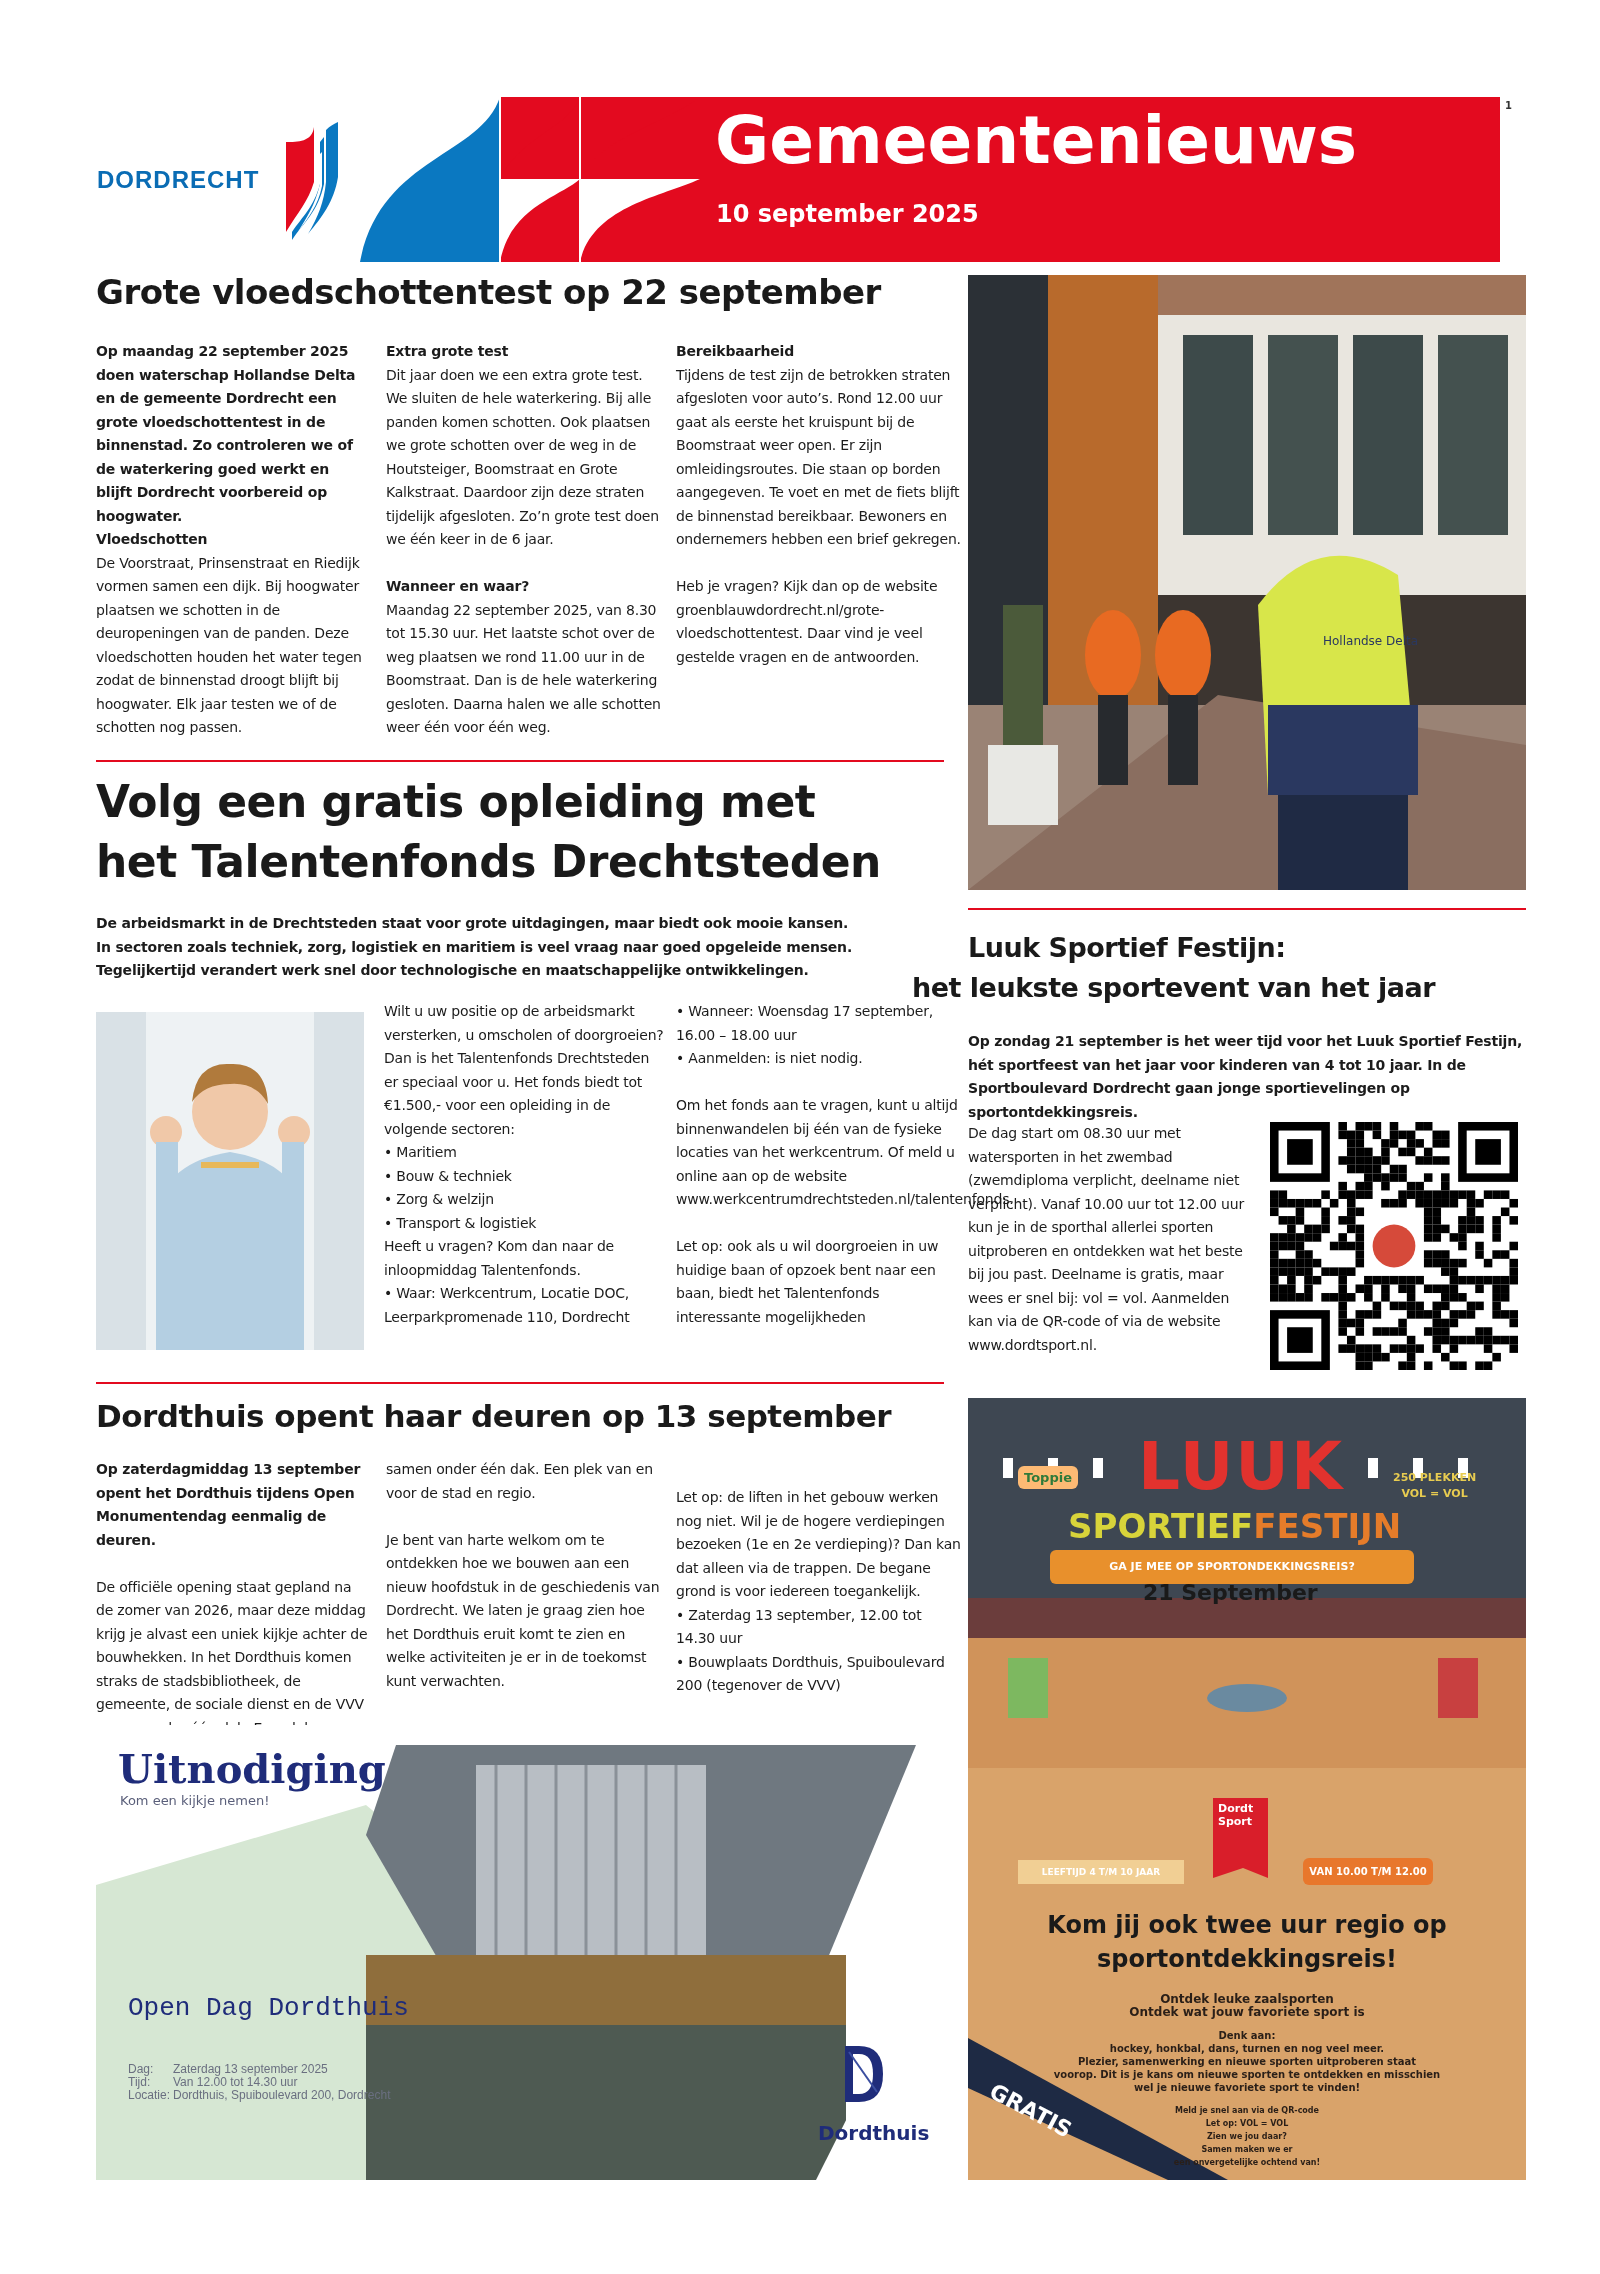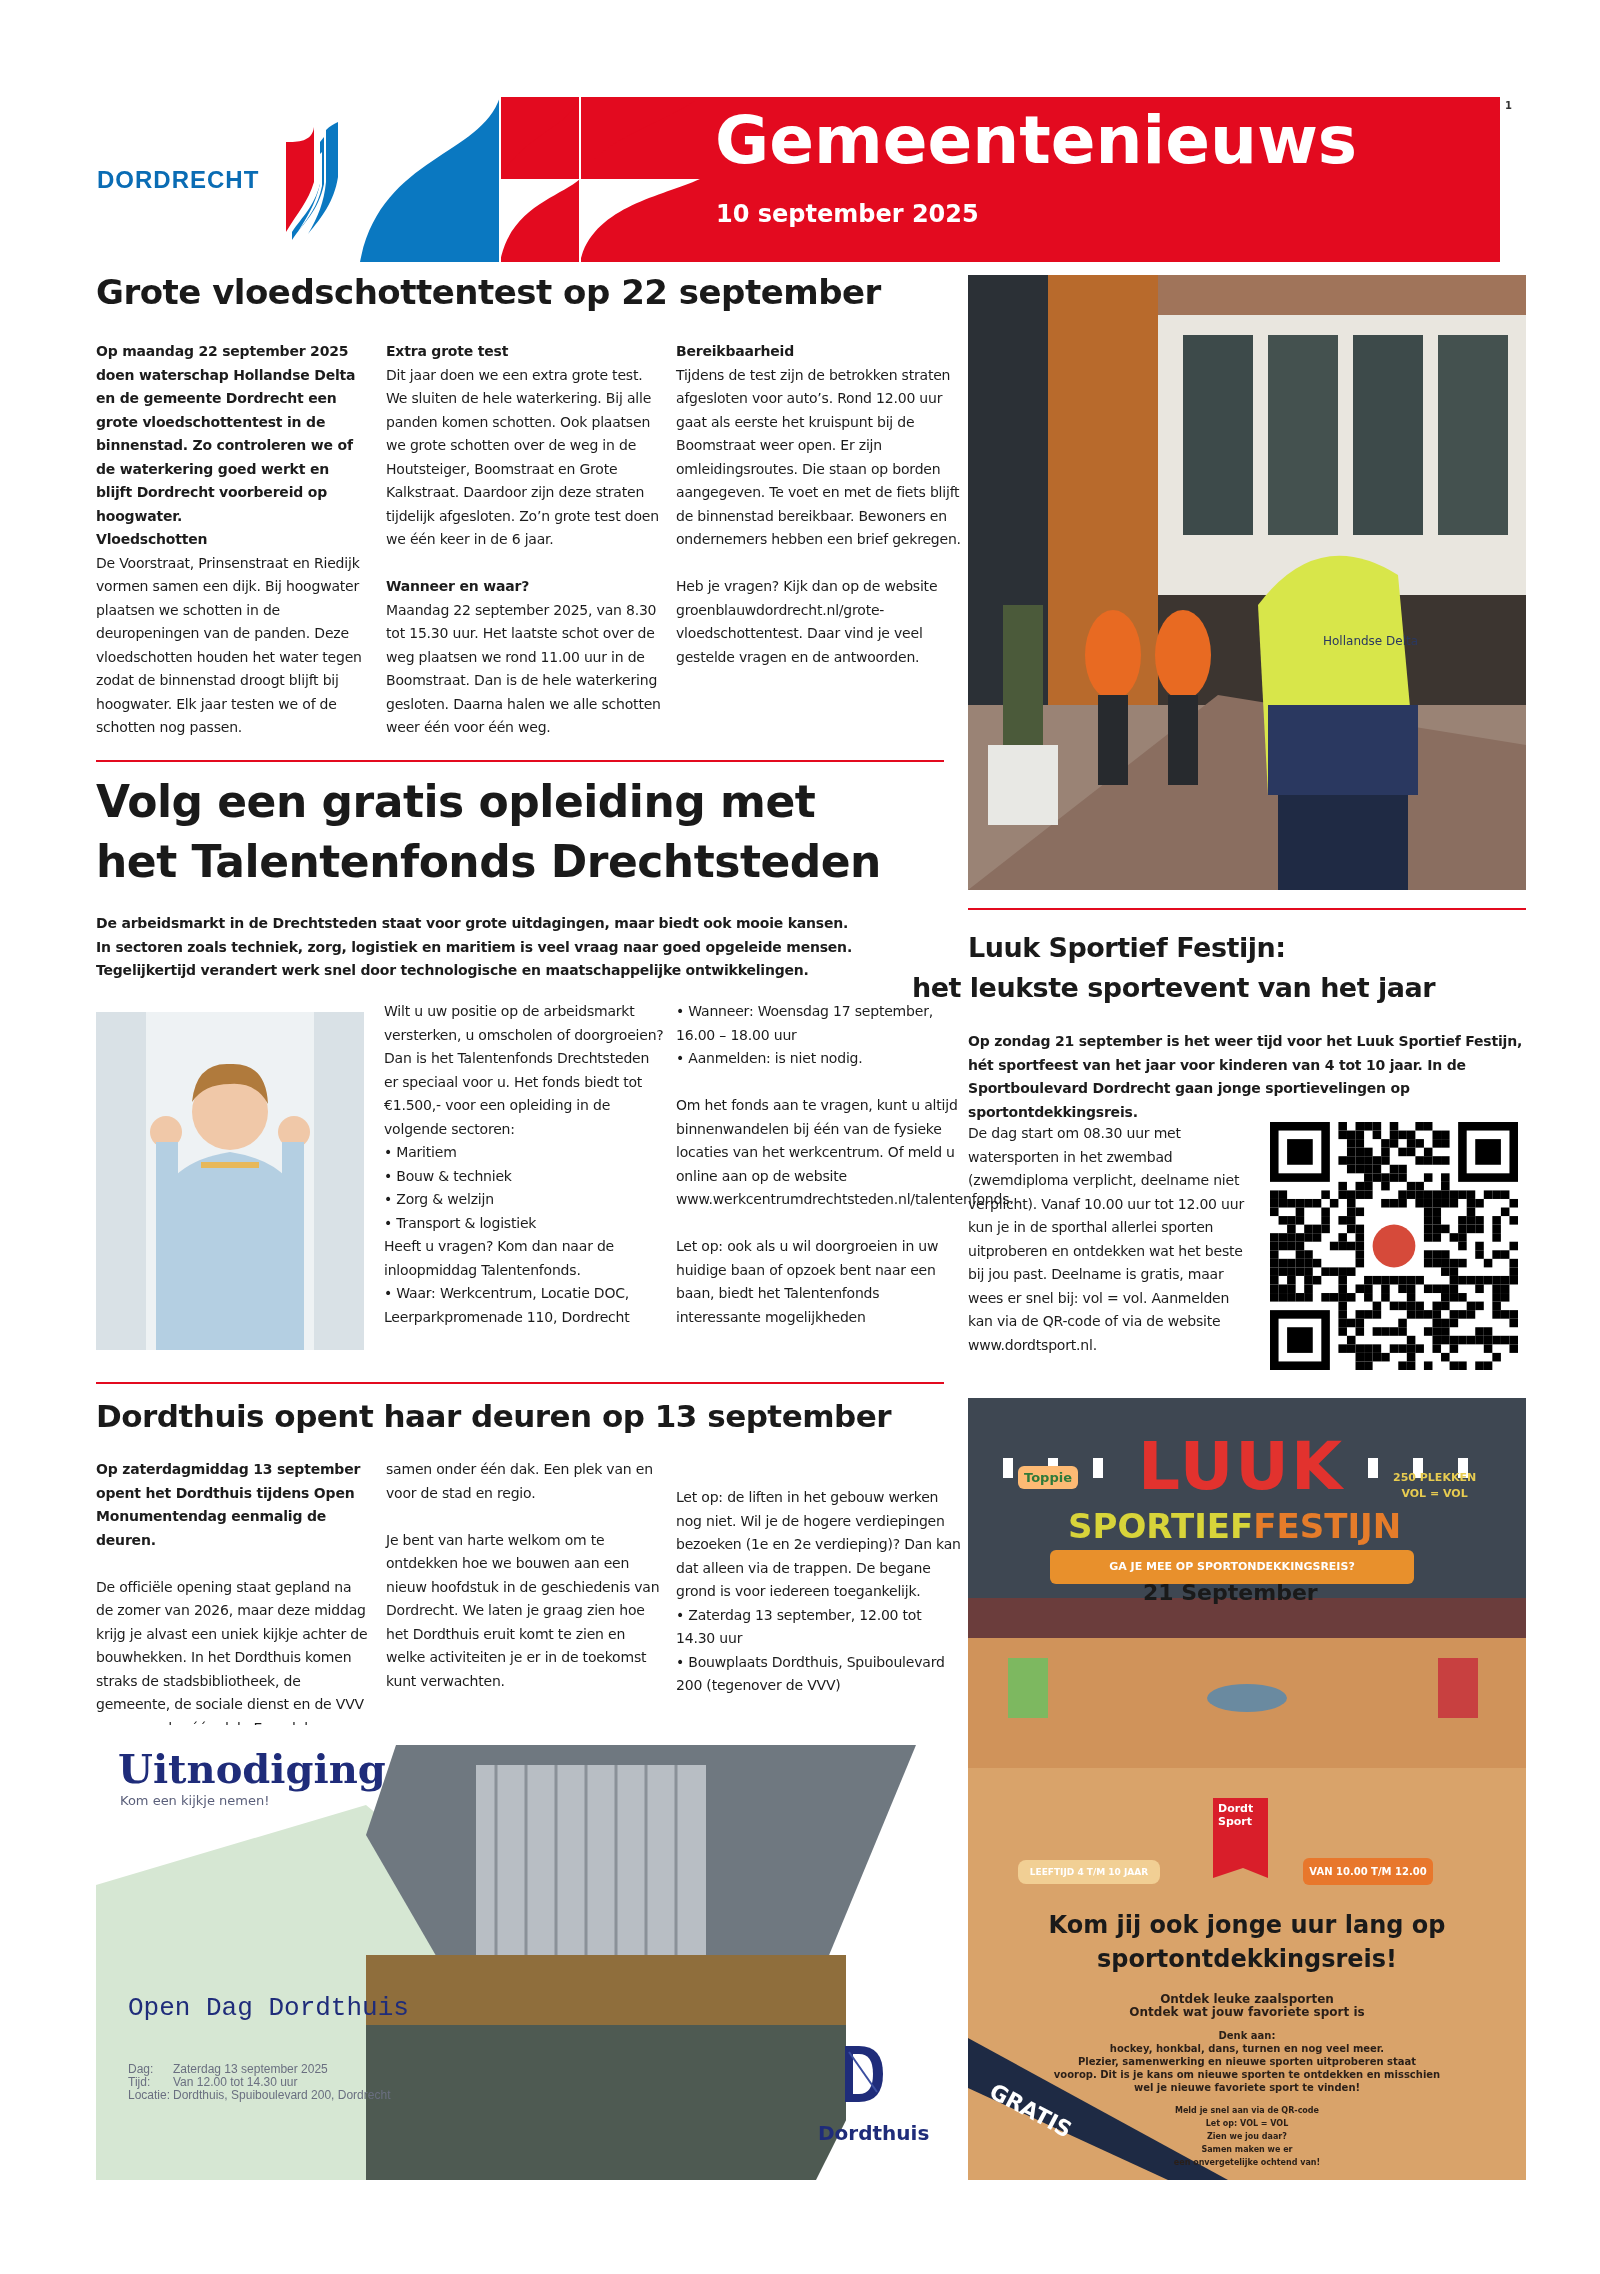--- a/index.html
+++ b/index.html
@@ -578,24 +578,24 @@
   <div class="abs" style="left:425px; top:72px; font-size:11px; font-weight:bold; color:#e8cc50; text-align:center; line-height:16px;">
     <div>250 PLEKKEN</div>
     <div>VOL = VOL</div>
   </div>
   <div class="abs" style="left:100px; top:108px; font-size:34px; font-weight:bold; white-space:nowrap;">
     <span style="color:#d8d43a;">SPORTIEF</span><span style="color:#e57c2a;">FESTIJN</span>
   </div>
   <div class="abs" style="left:82px; top:152px; width:364px; height:34px; background:#e8902c; border-radius:6px; color:#fff; font-size:11px; font-weight:bold; text-align:center; line-height:34px;">GA JE MEE OP SPORTONDEKKINGSREIS?</div>
   <div class="abs" style="left:175px; top:182px; font-size:22px; font-weight:bold; color:#1a1a1a;">21 September</div>
   <div class="abs" style="left:250px; top:404px; width:46px; font-size:11px; font-weight:bold; color:#fff; line-height:13px;">Dordt Sport</div>
-  <div class="abs" style="left:50px; top:462px; width:142px; background:#f1cf94; color:#fff; font-size:9px; font-weight:bold; padding:7px 4px; border-radius:8px; text-align:center;">LEEFTIJD 4 T/M 10 JAAR</div>
+  <div class="abs" style="left:50px; top:462px; width:166px; background:#f1cf94; color:#fff; font-size:9px; font-weight:bold; padding:7px 4px; border-radius:0; text-align:center;">LEEFTIJD 4 T/M 10 JAAR</div>
   <div class="abs" style="left:335px; top:460px; width:130px; background:#e8772c; color:#fff; font-size:10px; font-weight:bold; padding:8px 4px; border-radius:6px; text-align:center;">VAN 10.00 T/M 12.00</div>
   <div class="abs" style="left:0; top:510px; width:558px; text-align:center; font-size:24px; font-weight:bold; color:#1a1a1a; line-height:34px;">
-    <div>Kom jij ook jonge uur lang op</div>
+    <div>Kom jij ook twee uur regio op</div>
     <div>sportontdekkingsreis!</div>
   </div>
   <div class="abs" style="left:0; top:595px; width:558px; text-align:center; font-size:10px; color:#2a1f18; line-height:13px; font-weight:bold;">
     <div style="font-size:12px;">Ontdek leuke zaalsporten</div>
     <div style="font-size:12px;">Ontdek wat jouw favoriete sport is</div>
     <div style="height:10px;"></div>
     <div>Denk aan:</div>
     <div>hockey, honkbal, dans, turnen en nog veel meer.</div>
     <div>Plezier, samenwerking en nieuwe sporten uitproberen staat</div>
     <div>voorop. Dit is je kans om nieuwe sporten te ontdekken en misschien</div>

